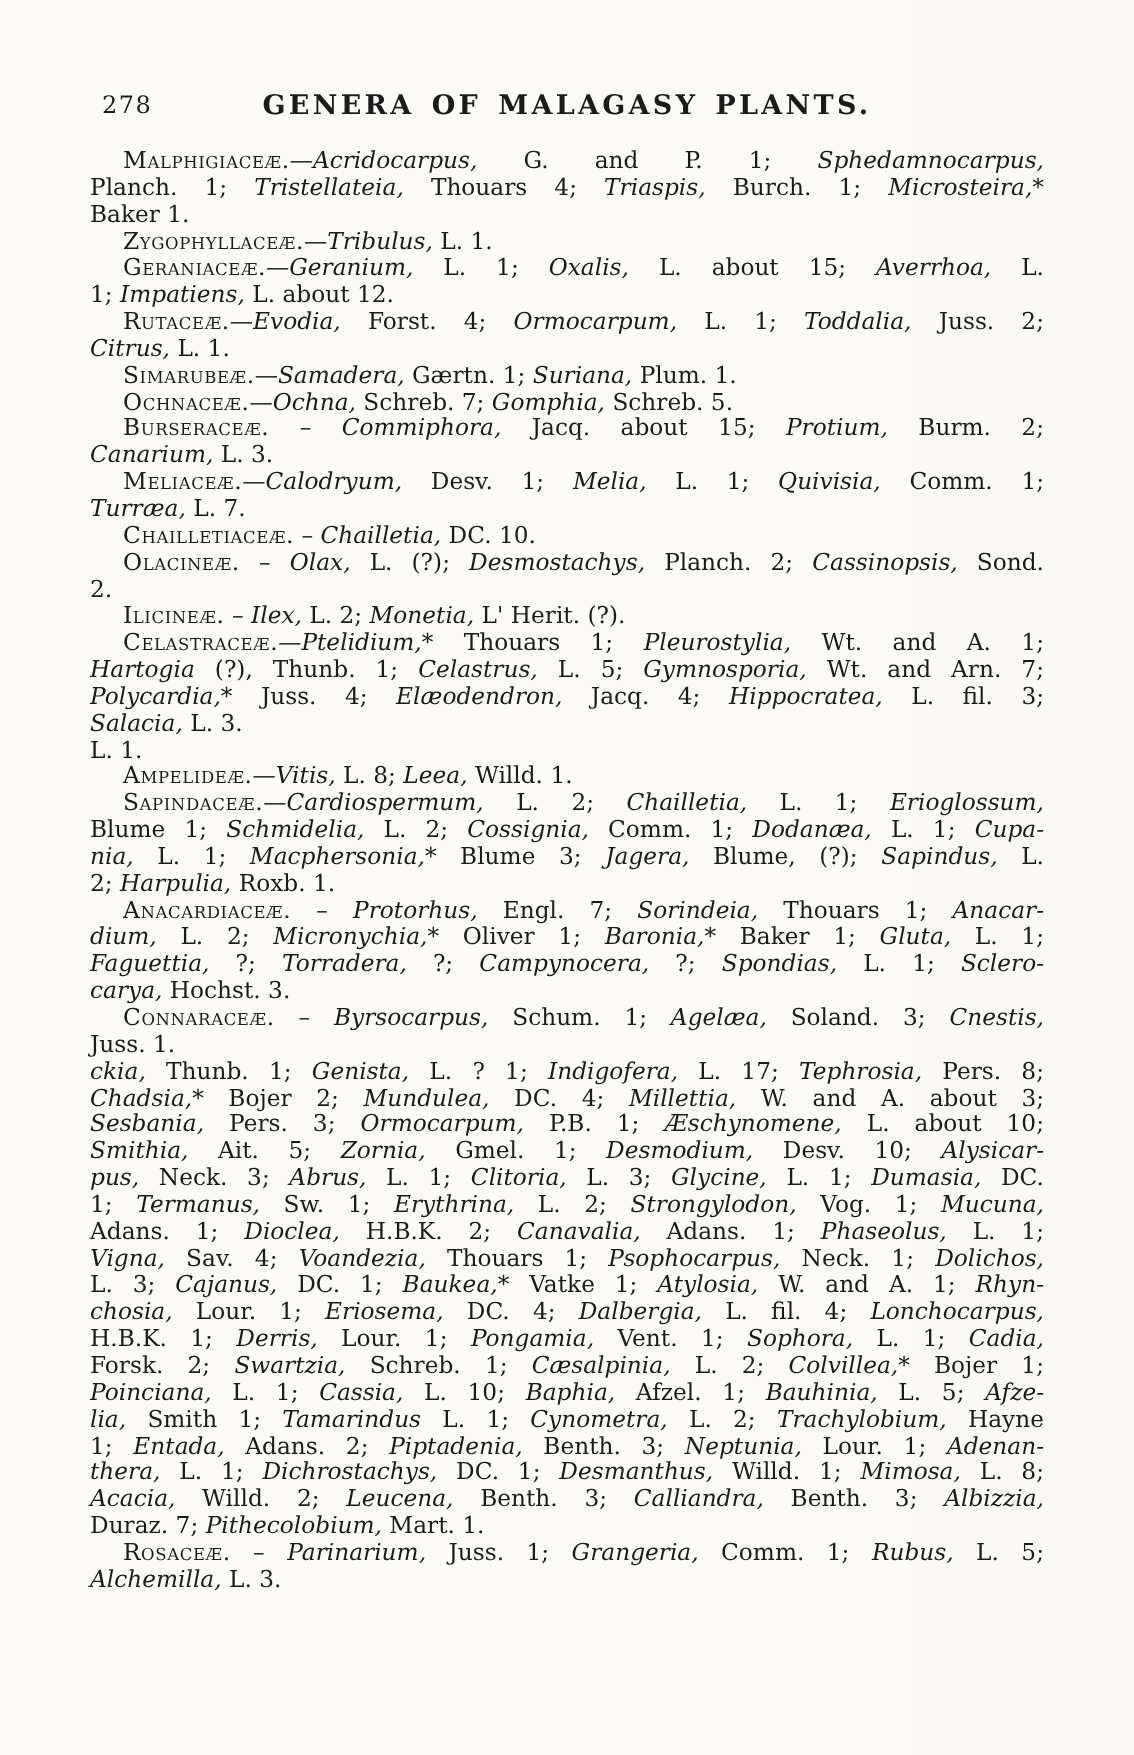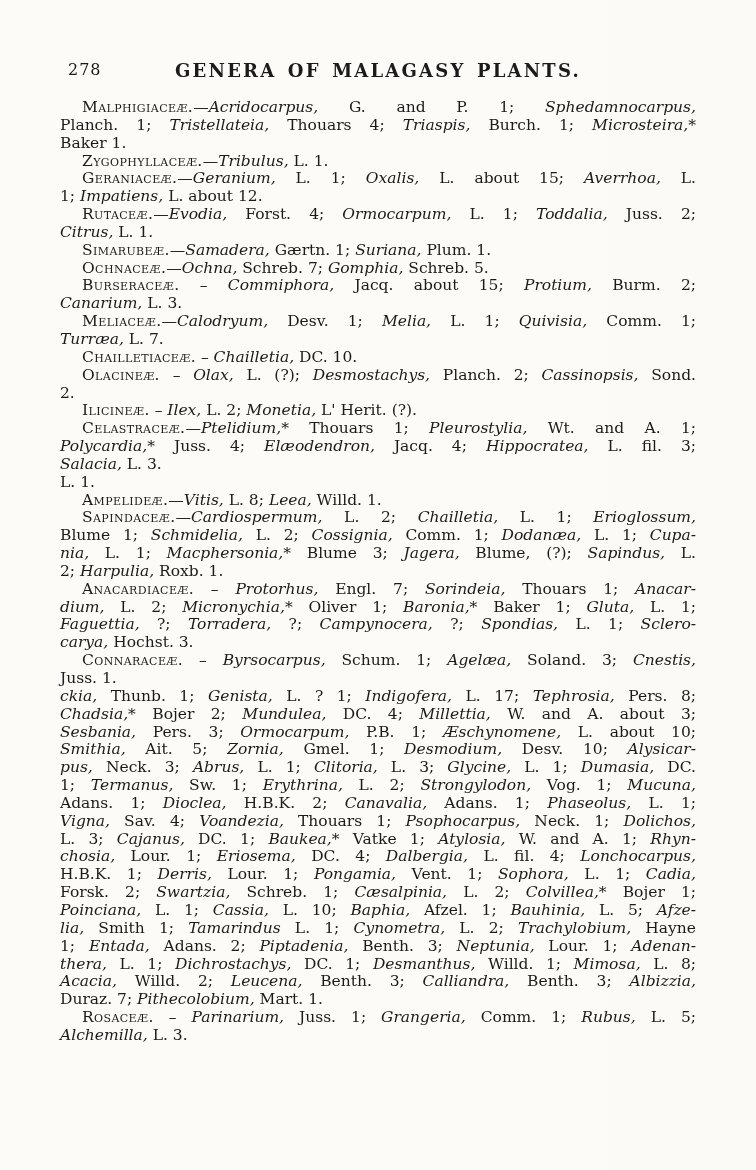--- a/index.html
+++ b/index.html
@@ -108,20 +108,21 @@
       </div>
       <div class="para">
         <div class="line first"><span class="seg-f">Olacineæ.</span><span class="seg-r"> – </span><span class="seg-i">Olax,</span><span class="seg-r"> L. (?); </span><span class="seg-i">Desmostachys,</span><span class="seg-r"> Planch. 2; </span><span class="seg-i">Cassinopsis,</span><span class="seg-r"> Sond.</span></div>
         <div class="line last"><span class="seg-r">2.</span></div>
       </div>
       <div class="para">
         <div class="line first last"><span class="seg-f">Ilicineæ.</span><span class="seg-r"> – </span><span class="seg-i">Ilex,</span><span class="seg-r"> L. 2; </span><span class="seg-i">Monetia,</span><span class="seg-r"> L' Herit. (?).</span></div>
       </div>
       <div class="para">
         <div class="line first"><span class="seg-f">Celastraceæ.</span><span class="seg-r">—</span><span class="seg-i">Ptelidium,*</span><span class="seg-r"> Thouars 1; </span><span class="seg-i">Pleurostylia,</span><span class="seg-r"> Wt. and A. 1;</span></div>
+        <div class="line"><span class="seg-i">Hartogia</span><span class="seg-r"> (?), Thunb. 1; </span><span class="seg-i">Celastrus,</span><span class="seg-r"> L. 5; </span><span class="seg-i">Gymnosporia,</span><span class="seg-r"> Wt. and Arn. 7;</span></div>
         <div class="line"><span class="seg-i">Polycardia,*</span><span class="seg-r"> Juss. 4; </span><span class="seg-i">Elæodendron,</span><span class="seg-r"> Jacq. 4; </span><span class="seg-i">Hippocratea,</span><span class="seg-r"> L. fil. 3;</span></div>
         <div class="line last"><span class="seg-i">Salacia,</span><span class="seg-r"> L. 3.</span></div>
       </div>
       <div class="para">
         <div class="line last"><span class="seg-r">L. 1.</span></div>
       </div>
       <div class="para">
         <div class="line first last"><span class="seg-f">Ampelideæ.</span><span class="seg-r">—</span><span class="seg-i">Vitis,</span><span class="seg-r"> L. 8; </span><span class="seg-i">Leea,</span><span class="seg-r"> Willd. 1.</span></div>
       </div>
       <div class="para">

